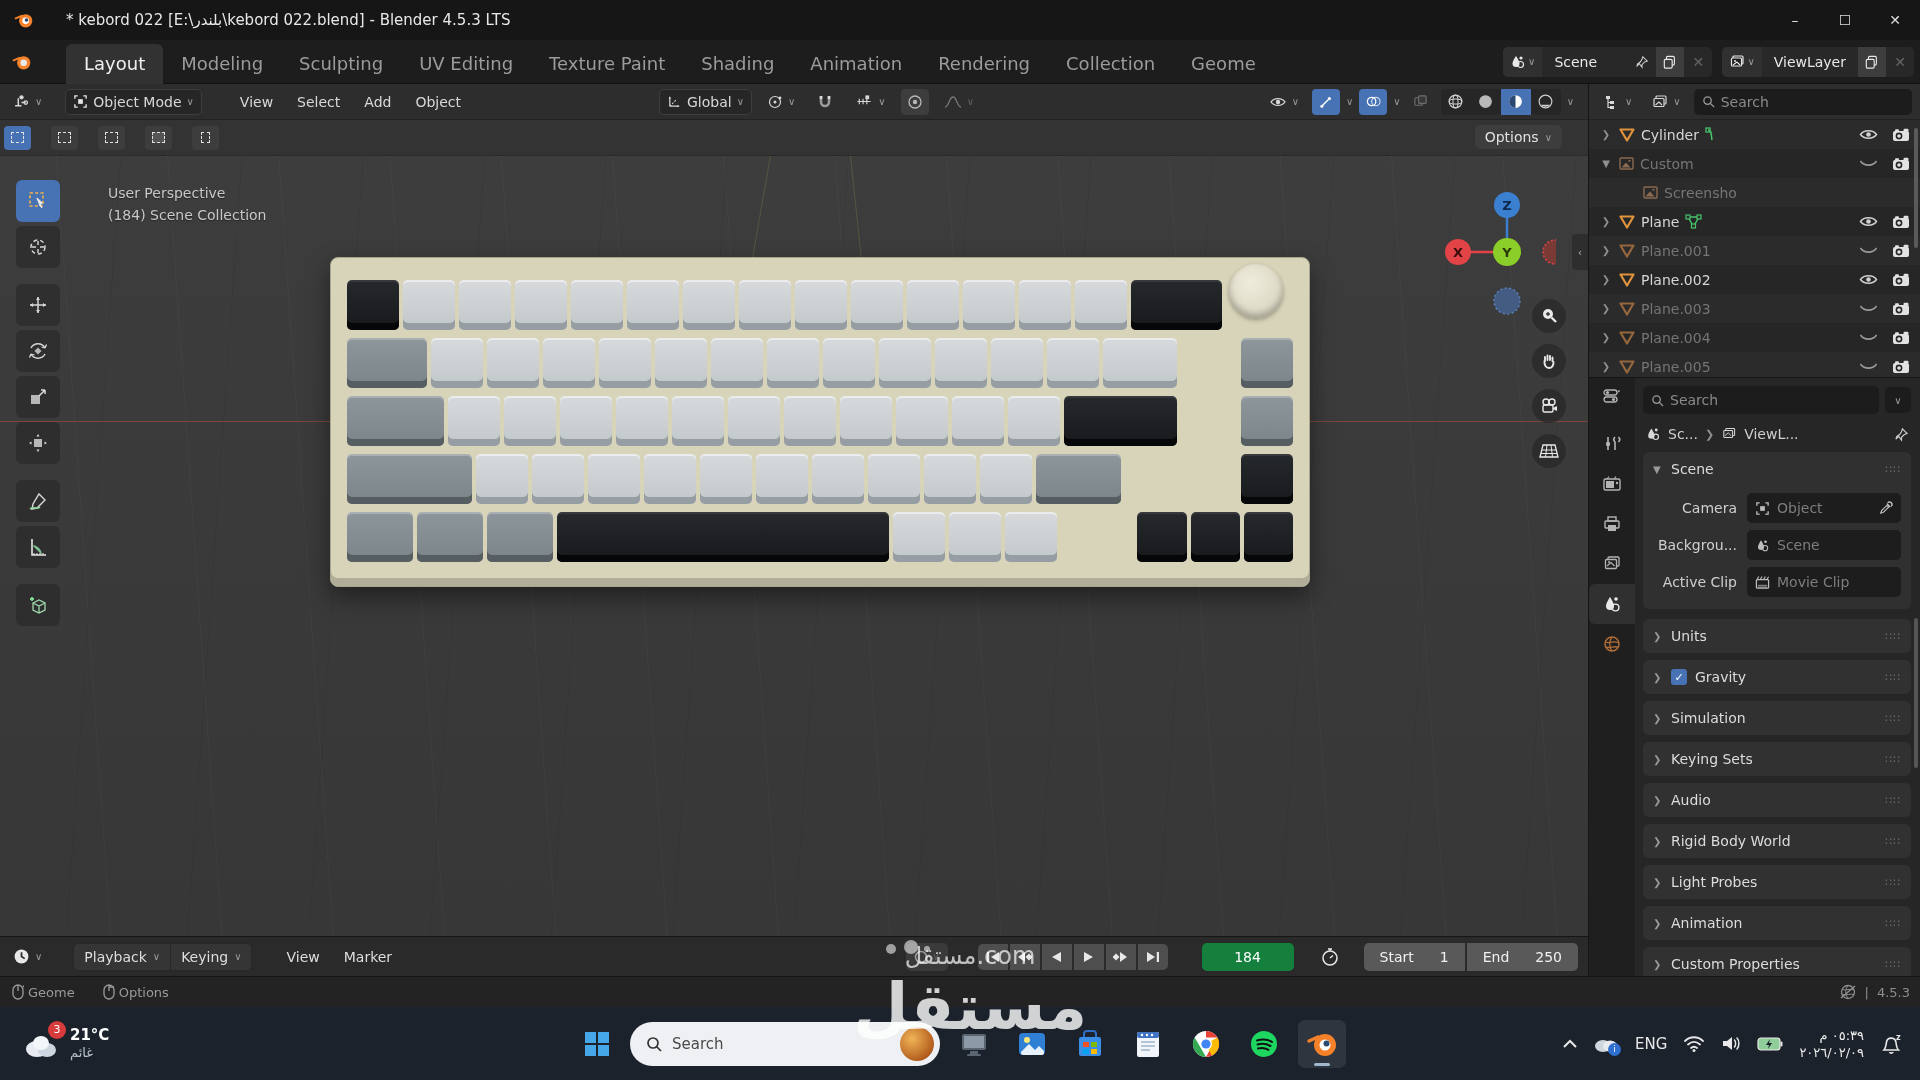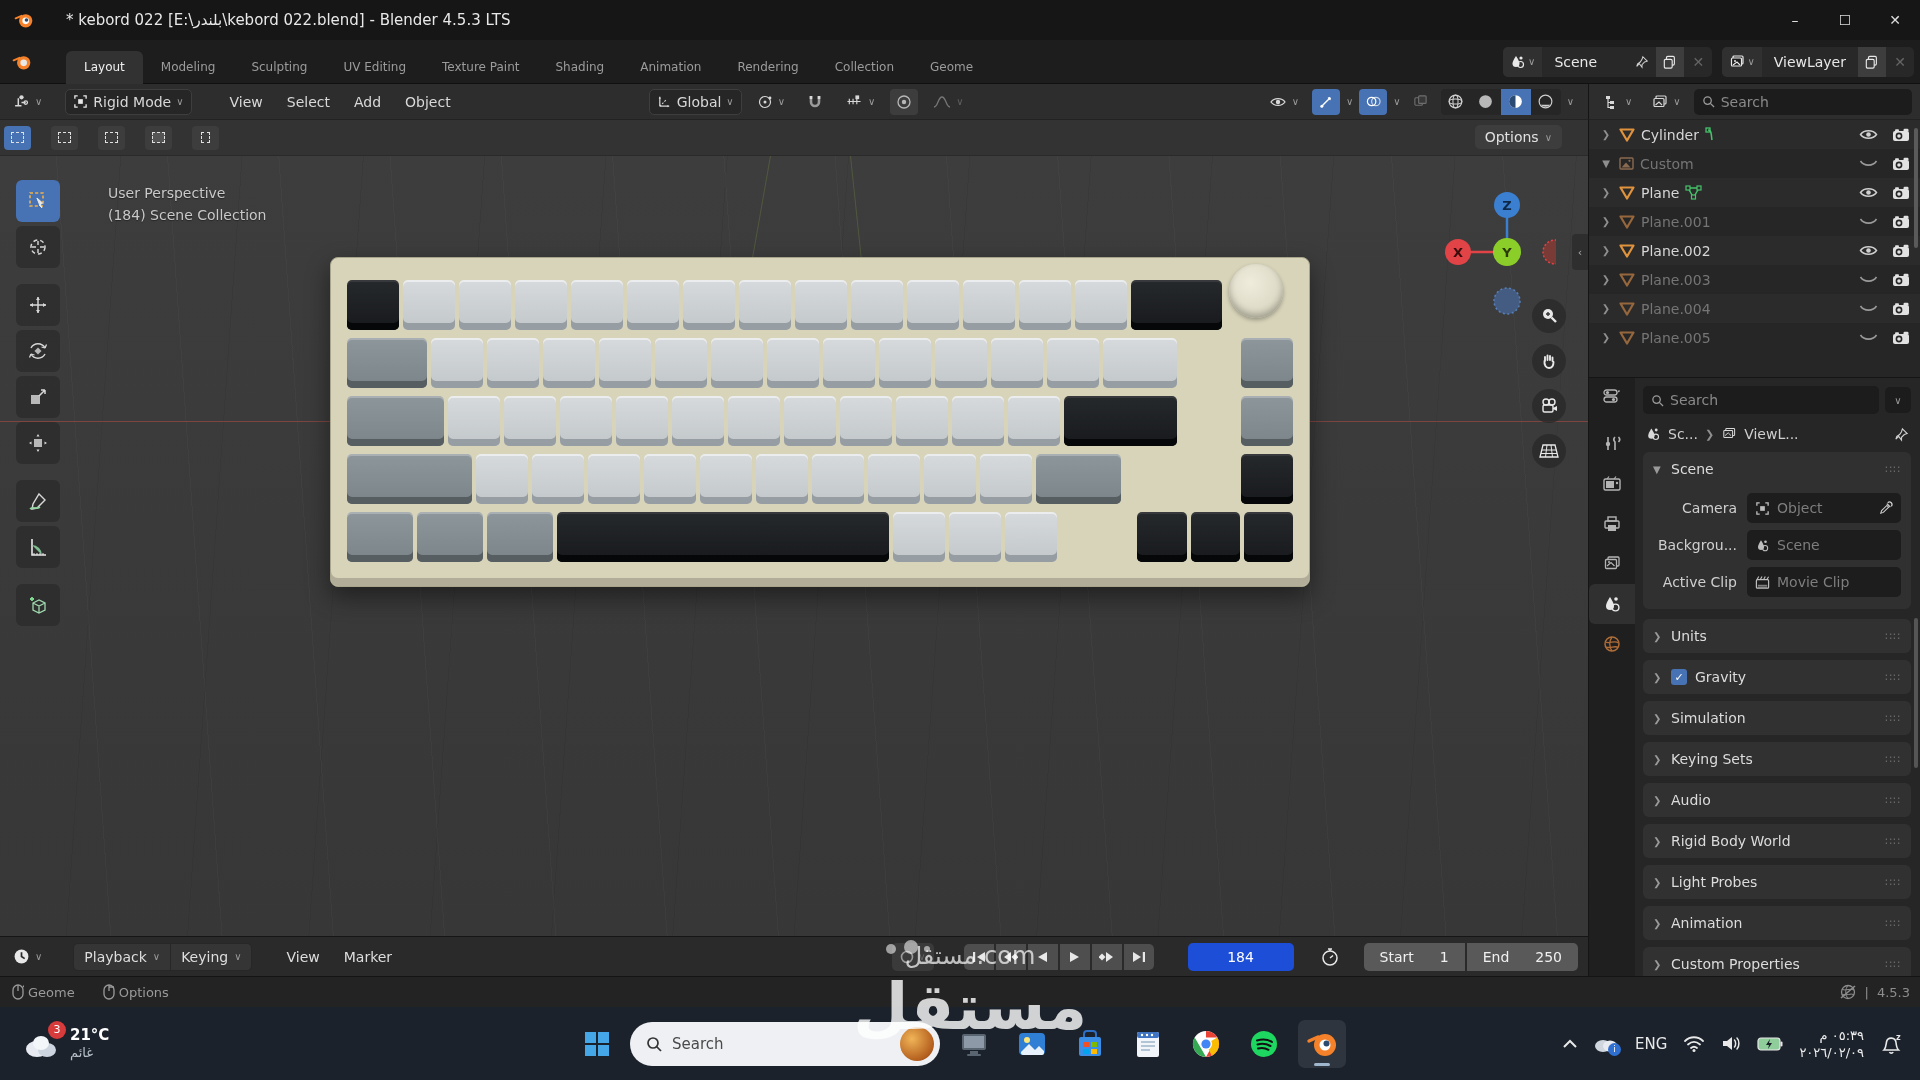--- a/index.html
+++ b/index.html
@@ -15,21 +15,21 @@
   #titlebar .app-icon { margin-left:14px; }
   #title-text { margin-left:16px; color:#e8e8e8; font-size:15px; }
   #win-controls { margin-left:auto; display:flex; height:40px; }
   #win-controls .wbtn { width:50px; height:40px; display:flex; align-items:center; justify-content:center; color:#dedede; font-size:14px; }
 
   
   #topbar { left:0; top:40px; width:1920px; height:44px; background:#1d1d1d; display:flex; align-items:center; border-bottom:1px solid #111; }
   #topbar .blender-logo { margin-left:12px; }
   .menu-item { padding:6px 12px; color:#d9d9d9; border-radius:4px; }
   #ws-tabs { display:flex; margin-left:18px; height:44px; align-items:flex-end; }
-  .ws-tab { padding:9px 18px 10px; color:#9b9b9b; font-size:12px; border-radius:6px 6px 0 0; white-space:nowrap; }
+  .ws-tab { padding:9px 18px 10px; color:#9b9b9b; font-size:18px; border-radius:6px 6px 0 0; white-space:nowrap; }
   .ws-tab.active { background:#323232; color:#efefef; }
   #topbar-right { margin-left:auto; display:flex; align-items:center; gap:10px; margin-right:6px; }
   .id-widget { display:flex; align-items:center; background:#282828; border-radius:5px; height:30px; overflow:hidden; }
   .id-widget .icon-box { display:flex; align-items:center; gap:2px; padding:0 7px; height:100%; background:#303030; }
   .id-widget .id-name { padding:0 12px; color:#e8e8e8; min-width:86px; }
   .id-widget .mini-btn { width:28px; height:100%; display:flex; align-items:center; justify-content:center; }
   .id-widget .mini-btn.raised { background:#3d3d3d; }
   .id-widget .mini-btn.dim { opacity:.35; }
   .chev { color:#9a9a9a; font-size:10px; }
 
@@ -121,21 +121,21 @@
   #timeline { left:0; top:936px; width:1588px; height:40px; background:#2a2a2a; border-top:1px solid #161616; display:flex; align-items:center; }
   .tl-menu-pill { display:flex; align-items:center; background:#353535; border:1px solid #272727; border-radius:5px; margin-left:8px; height:28px; }
   .tl-menu { display:flex; align-items:center; gap:6px; padding:0 10px; color:#dedede; height:100%; }
   .tl-menu + .tl-menu { border-left:1px solid #272727; }
   .tl-plain { padding:0 12px; color:#dedede; }
   #transport { display:flex; gap:2px; margin-left:14px; }
   .tr-btn { width:30px; height:26px; background:#4e4e4e; display:flex; align-items:center; justify-content:center; }
   .tr-btn:first-child { border-radius:5px 0 0 5px; }
   .tr-btn:last-child { border-radius:0 5px 5px 0; }
   #autokey { display:flex; align-items:center; gap:4px; background:#3a3a3a; border-radius:5px; height:28px; padding:0 8px; margin-left:auto; }
-  #frame-field { width:106px; height:28px; background:#1d4ed8; border-radius:5px; color:#fff; display:flex; align-items:center; justify-content:center; margin-left:18px; }
+  #frame-field { width:92px; height:28px; background:#15803d; border-radius:5px; color:#fff; display:flex; align-items:center; justify-content:center; margin-left:18px; }
   #stopwatch-btn { margin-left:10px; }
   #range-pills { display:flex; gap:2px; margin:0 10px 0 8px; }
   .range-pill { height:28px; background:#595959; display:flex; align-items:center; gap:26px; padding:0 16px; color:#f0f0f0; }
   .range-pill:first-child { border-radius:5px 0 0 5px; }
   .range-pill:last-child { border-radius:0 5px 5px 0; }
 
   
   #statusbar { left:0; top:976px; width:1920px; height:31px; background:#232323; border-top:1px solid #141414; display:flex; align-items:center; color:#9a9a9a; font-size:13px; }
   .sb-item { display:flex; align-items:center; gap:4px; margin-left:12px; }
   #sb-right { margin-left:auto; display:flex; align-items:center; gap:8px; margin-right:10px; color:#8d8d8d; }
@@ -258,21 +258,21 @@
           <circle cx="8" cy="4" r="2" fill="#d8d8d8"></circle>
           <circle cx="12" cy="9" r="1.6" fill="none" stroke="#d8d8d8" stroke-width="1.2"></circle>
         </svg>
       <span class="chev">∨</span>
     </span>
     <span class="hdr-btn pill">
       <svg width="15" height="15" viewBox="0 0 16 16">
           <path d="M2 5 V2 H5 M11 2 H14 V5 M14 11 V14 H11 M5 14 H2 V11" stroke="#e8e8e8" stroke-width="1.4" fill="none"></path>
           <rect x="5.5" y="5.5" width="5" height="5" fill="#e8e8e8"></rect>
         </svg>
-      <span>Rigid Mode</span>
+      <span>Object Mode</span>
       <span class="chev">∨</span>
     </span>
     <div id="vp-menus" class="row" style="margin-left:10px">
         <span class="menu-item">View</span>
         <span class="menu-item">Select</span>
         <span class="menu-item">Add</span>
         <span class="menu-item">Object</span>
       </div>
     <div class="row" style="margin-left:170px; gap:8px">
       <span class="hdr-btn pill">
@@ -454,20 +454,32 @@
         </span>
         <span style="margin-left: 8px;">
           <svg width="18" height="14" viewBox="0 0 18 14">
             <rect x="1" y="3" width="16" height="10" rx="2" fill="#e2e2e2"></rect>
             <circle cx="7" cy="8" r="3.4" fill="#262626"></circle>
             <circle cx="7" cy="8" r="1.8" fill="#e2e2e2"></circle>
             <rect x="11.5" y="0.8" width="5" height="2.8" rx="1.2" fill="#e2e2e2"></rect>
             <rect x="3" y="1.2" width="4" height="2" rx="1" fill="#e2e2e2"></rect>
           </svg>
         </span>
+      </div>
+      <div class="ol-row dim" style="padding-left: 34px;">
+        <span class="ol-chev"></span>
+        <span>
+          <svg width="15" height="13" viewBox="0 0 15 13">
+            <rect x="1" y="1" width="13" height="11" rx="1" fill="none" stroke="#8a6a50" stroke-width="1.4"></rect>
+            <circle cx="10.5" cy="3.8" r="1.1" fill="#8a6a50"></circle>
+            <path d="M2.5 10.5 L7 5.5 L11.5 10.5" fill="#8a6a50"></path>
+          </svg>
+        </span>
+        <span class="ol-name">Screensho</span>
+        <span class="ol-spacer"></span>
       </div>
       <div class="ol-row" style="padding-left: 10px;">
         <span class="ol-chev">❯</span>
         <span>
           <svg width="16" height="14" viewBox="0 0 16 14">
             <path d="M1.5 1.5 H14.5 L8 12.5 Z" fill="none" stroke="#e0933c" stroke-width="2.2" stroke-linejoin="round"></path>
           </svg>
         </span>
         <span class="ol-name">Plane</span>
         <span>

